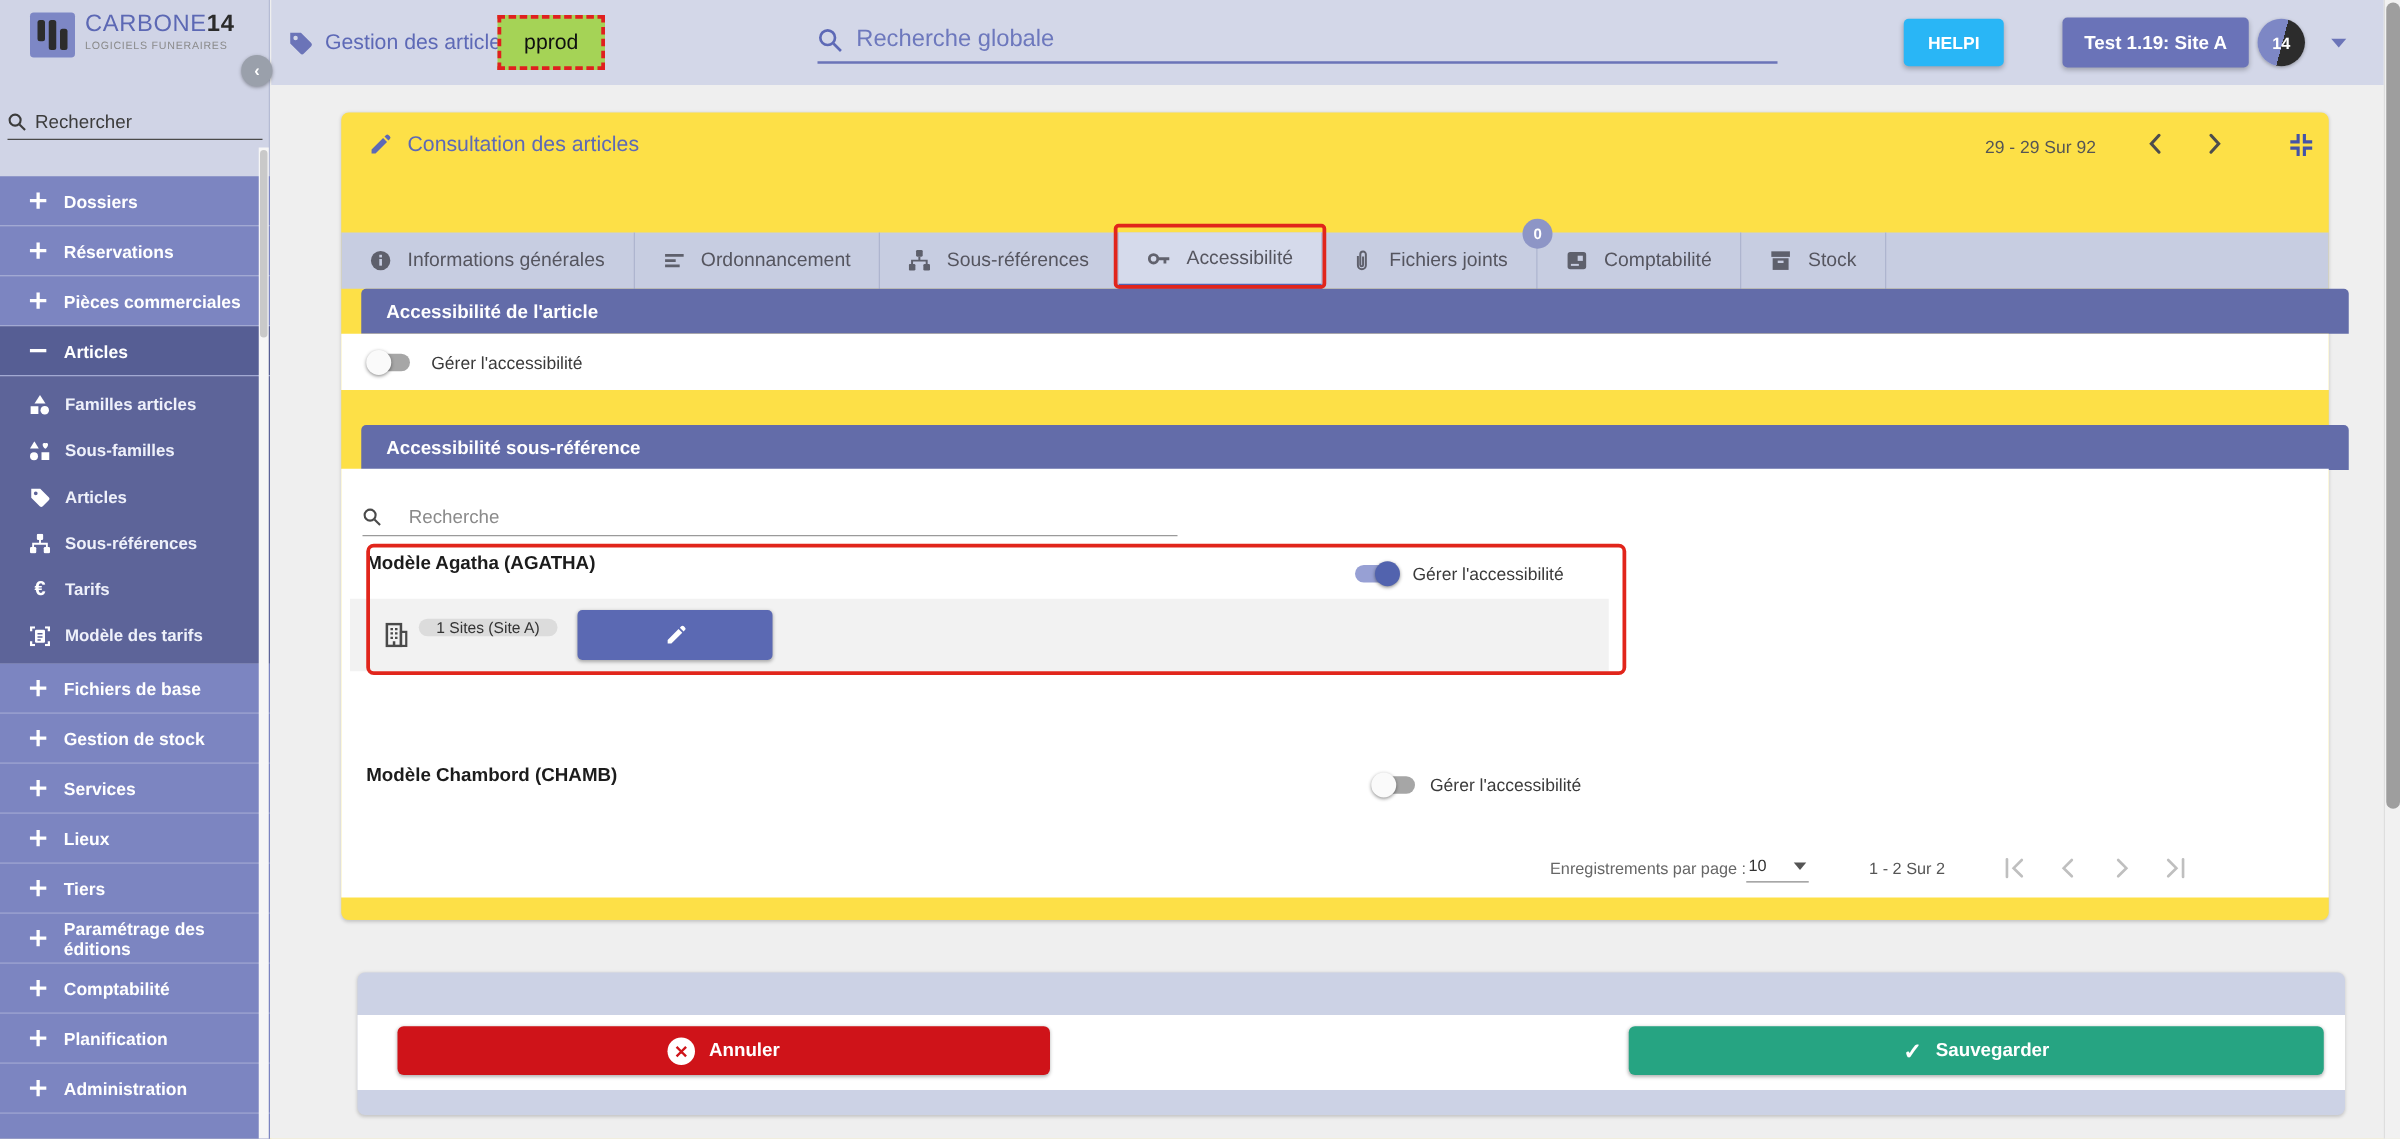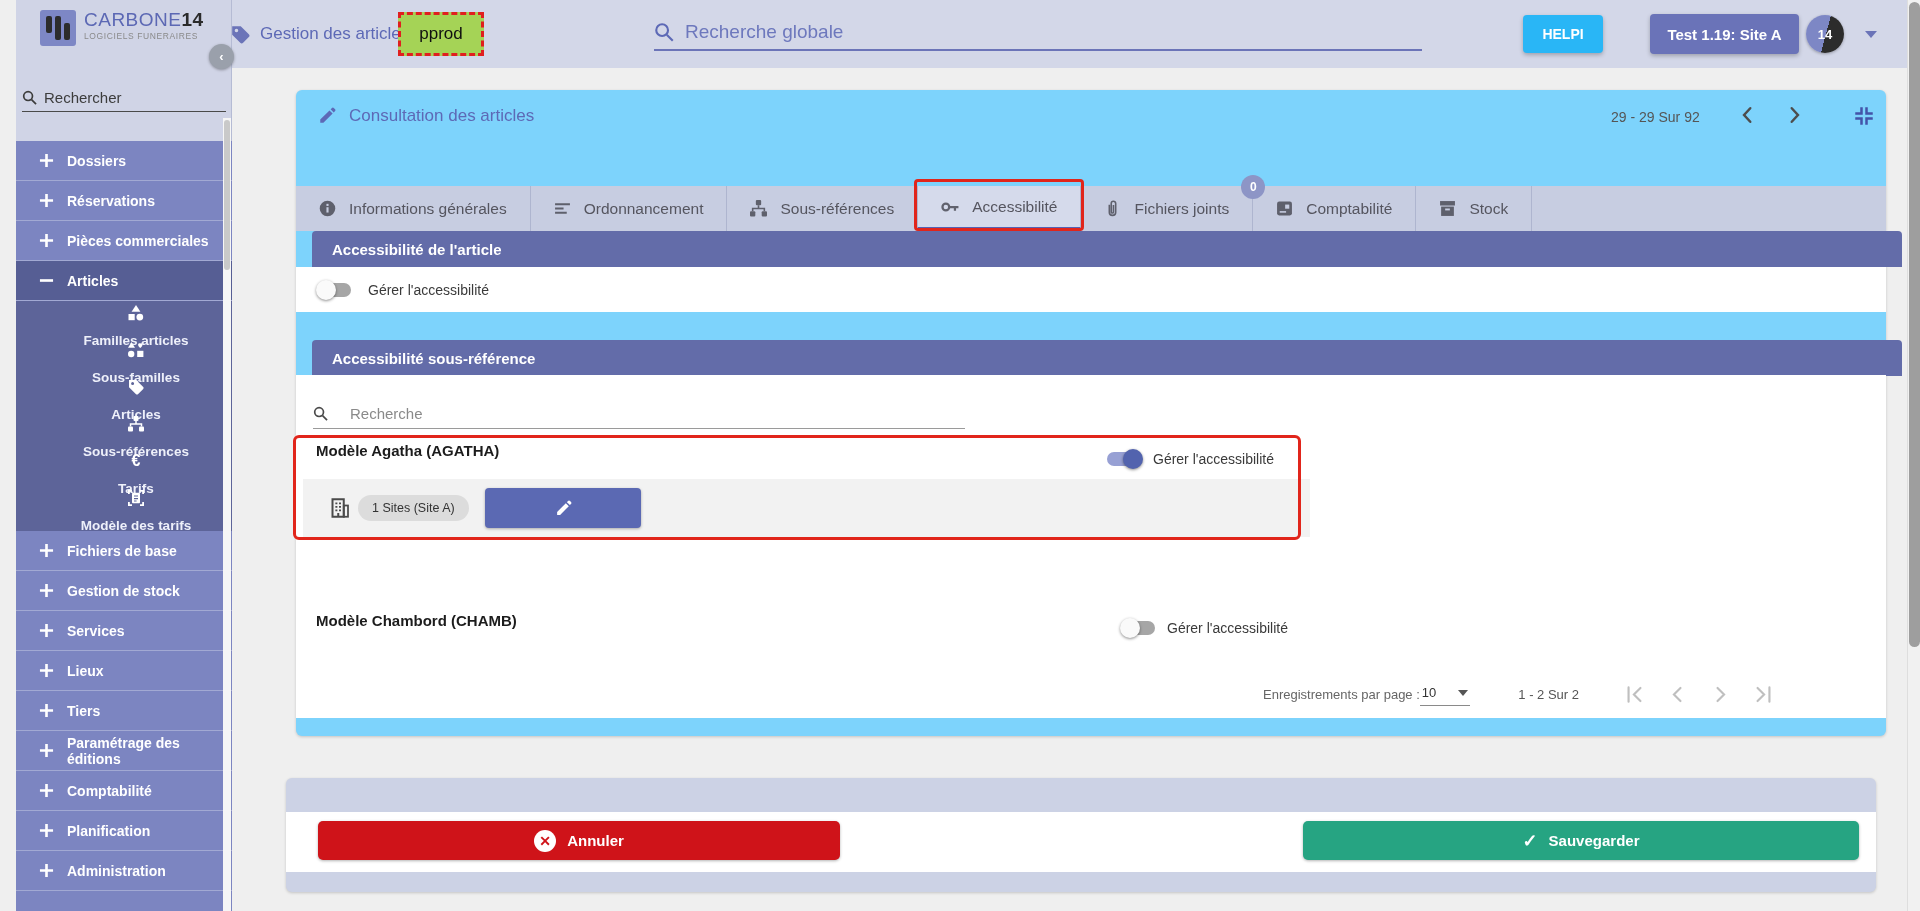--- a/index.html
+++ b/index.html
@@ -1,55 +1,55 @@
 <!DOCTYPE html>
 <html><head>
 <meta charset="utf-8">
 <style>
   * { margin:0; padding:0; box-sizing:border-box; }
   html,body { width:1920px; height:911px; overflow:hidden; }
   body { font-family:"Liberation Sans", sans-serif; background:#efefef; position:relative; }
   svg { display:block; }
 
   
-  .sidebar { position:absolute; left:16px; top:0; width:216px; height:911px; background:#d0d4e6; border-right:1px solid #b5bbd4; z-index:4; }
+  .sidebar { position:absolute; left:0; top:0; width:216px; height:911px; background:#d0d4e6; border-right:1px solid #b5bbd4; z-index:4; }
   .logo { position:absolute; top:10px; left:24px; display:flex; gap:8px; align-items:flex-start; cursor:pointer; }
   .logo-mark { width:36px; height:36px; background:#7d87c5; border-radius:3px; position:relative; overflow:hidden; }
   .logo-mark i { position:absolute; background:#2c2c2c; border-radius:2px; }
   .logo-mark i:nth-child(1){ left:6px; top:6px; width:6px; height:17px; }
   .logo-mark i:nth-child(2){ left:15px; top:6px; width:6px; height:24px; }
   .logo-mark i:nth-child(3){ left:24px; top:13px; width:6px; height:17px; }
   .logo-title { font-size:19px; color:#5c68b4; letter-spacing:.5px; line-height:20px; }
   .logo-title b { color:#2b2b2b; }
   .logo-sub { font-size:8.5px; color:#8a8a8a; letter-spacing:.6px; margin-top:1px; }
   .collapse-btn { position:absolute; left:193px; top:44px; width:25px; height:25px; border-radius:50%; background:#9aa0ab; color:#fff; border:none; font-size:13px; font-weight:bold; display:flex; align-items:center; justify-content:center; box-shadow:0 1px 3px rgba(0,0,0,.35); cursor:pointer; z-index:6; }
   .side-search { position:absolute; top:84px; left:6px; width:204px; height:28px; display:flex; align-items:center; gap:7px; border-bottom:1px solid #4a4a4a; color:#3c3c3c; font-size:15px; cursor:text; }
   .menu { position:absolute; top:141px; left:0; width:216px; }
   .menu-item { height:40px; display:flex; align-items:center; gap:13px; padding-left:22px; background:#7c85c1; border-bottom:1px solid #a2a9d3; color:#fff; font-weight:bold; font-size:14px; cursor:pointer; }
   .menu-item.active { background:#565e94; }
   .mi-ic { width:16px; display:flex; justify-content:center; flex:0 0 16px; }
   .submenu { background:#5d6499; padding:4px 0; }
-  .sub-item { height:37px; display:flex; align-items:center; gap:12px; padding-left:24px; color:#eef0fa; font-weight:bold; font-size:13.5px; cursor:pointer;flex-direction:column; }
+  .sub-item { height:37px; display:flex; align-items:center; gap:12px; padding-left:24px; color:#eef0fa; font-weight:bold; font-size:13.5px; cursor:pointer; }
   .menu-foot { height:24px; background:#7c85c1; }
   .side-scrollbar { position:absolute; right:0; top:118px; bottom:0; width:8px; background:#f6f6f6; cursor:pointer; }
   .side-thumb { margin:2px 1px 0; height:150px; width:6px; background:#c9c9c9; border-radius:3px; }
 
   
   .topbar { position:absolute; left:217px; top:0; right:0; height:68px; background:#d3d7e8; z-index:3; }
   .crumb { position:absolute; left:14px; top:0; height:68px; display:flex; align-items:center; gap:10px; color:#5d69b6; font-size:17px; cursor:pointer; }
   .env-badge { position:absolute; left:181px; top:12px; width:86px; height:44px; background:#a5d356; border:3px dashed #e01f1f; color:#101010; font-weight:normal; font-size:17px; display:flex; align-items:center; justify-content:center; }
   .gsearch { position:absolute; left:437px; top:15px; width:768px; height:36px; border-bottom:2px solid #6b74b8; display:flex; align-items:center; gap:11px; color:#6d78bd; font-size:19px; cursor:text; }
   .helpi-btn { position:absolute; left:1306px; top:15px; width:80px; height:38px; background:#29b6f6; border:none; border-radius:4px; color:#fff; font-weight:bold; font-size:14px; box-shadow:0 2px 4px rgba(0,0,0,.25); cursor:pointer; font-family:inherit; }
   .site-btn { position:absolute; left:1433px; top:14px; width:149px; height:40px; background:#6a73b8; border:none; border-radius:4px; color:#fff; font-weight:bold; font-size:15px; box-shadow:0 2px 4px rgba(0,0,0,.25); cursor:pointer; font-family:inherit; }
   .avatar { position:absolute; left:1589px; top:15px; width:38px; height:38px; border-radius:50%; background:linear-gradient(105deg,#7d87c5 0 52%,#2c2c2c 52% 100%); display:flex; align-items:center; justify-content:center; color:#fff; font-weight:bold; font-size:13px; cursor:pointer; box-shadow:0 1px 3px rgba(0,0,0,.3); }
   .user-caret { position:absolute; left:1648px; top:31px; width:0; height:0; border-left:6px solid transparent; border-right:6px solid transparent; border-top:7px solid #6b74b8; cursor:pointer; }
 
   
   .content { position:absolute; left:217px; top:68px; right:0; bottom:0; background:#efefef; }
-  .card { position:absolute; left:79px; top:22px; width:1590px; height:646px; background:#7dd3fc; border-radius:6px; box-shadow:0 1px 3px rgba(0,0,0,.18); }
+  .card { position:absolute; left:56px; top:22px; width:1590px; height:646px; background:#fde047; border-radius:6px; box-shadow:0 1px 3px rgba(0,0,0,.18); }
   .card-title-row { position:absolute; top:0; left:0; width:100%; height:52px; }
   .page-title { position:absolute; left:22px; top:0; height:52px; display:flex; align-items:center; gap:13px; color:#5d69b6; font-size:17px; }
   .rec-range { position:absolute; left:1315px; top:19px; color:#555; font-size:14px; }
   .tr-chev { position:absolute; top:16px; color:#4d4d4d; cursor:pointer; }
   .tr-chev.l { left:1443px; } .tr-chev.r { left:1489px; }
   .compress { position:absolute; left:1558px; top:16px; color:#4353a8; cursor:pointer; }
 
   
   .tabbar { position:absolute; top:96px; left:0; width:100%; height:45px; background:#c7cde1; display:flex; font-size:15.5px; color:#55555f; }
   .tab { display:flex; align-items:center; gap:13px; padding:0 23px; border-right:1px solid #aeb5cf; position:relative; cursor:pointer; white-space:nowrap; }
@@ -69,21 +69,21 @@
   .toggle.on .track { background:#97a0d4; }
   .toggle.on .thumb { left:17px; background:#5263ae; }
   .toggle-label { font-size:14px; color:#3a3a3a; }
 
   .sub-search { position:absolute; top:24px; left:17px; width:652px; height:30px; border-bottom:1px solid #9a9a9a; display:flex; align-items:center; gap:22px; color:#8a8a8a; font-size:15px; cursor:text; }
   .row-name { font-weight:bold; font-size:15px; color:#1c1c1c; }
   .row-agatha { position:absolute; top:67px; left:20px; }
   .row-agatha-toggle { position:absolute; top:74px; left:810px; display:flex; align-items:center; gap:10px; }
   .gray-strip { position:absolute; top:104px; left:7px; width:1007px; height:58px; background:#f2f2f2; }
   .gs-building { position:absolute; left:27px; top:19px; color:#4a4a4a; }
-  .site-chip { position:absolute; left:55px; top:16px; height:26px; padding:0 14px; background:#dcdcdc; border-radius:13px; display:flex; align-items:center; font-size:12.5px; color:#333; cursor:default; }
+  .site-chip { position:absolute; left:55px; top:16px; height:14px; padding:0 14px; background:#dcdcdc; border-radius:13px; display:flex; align-items:center; font-size:12.5px; color:#333; cursor:default; }
   .edit-btn { position:absolute; left:182px; top:9px; width:156px; height:40px; background:#5b69b3; border:none; border-radius:4px; display:flex; align-items:center; justify-content:center; color:#fff; cursor:pointer; box-shadow:0 1px 3px rgba(0,0,0,.3); }
   .row-chambord { position:absolute; top:237px; left:20px; }
   .row-chambord-toggle { position:absolute; top:243px; left:824px; display:flex; align-items:center; gap:10px; }
 
   .paginator { position:absolute; top:308px; right:113px; display:flex; align-items:center; color:#666; font-size:13px; }
   .pp-select { display:flex; align-items:center; gap:22px; border-bottom:1px solid #8a8a8a; padding:2px 2px 5px; cursor:pointer; color:#333; }
   .pp-caret { width:0; height:0; border-left:5px solid transparent; border-right:5px solid transparent; border-top:6px solid #555; }
   .pg-range { margin:0 0 0 48px; color:#555; }
   .pg-nav { display:flex; align-items:center; gap:24px; margin-left:46px; color:#bfbfbf; }
   .pg-nav span { cursor:pointer; display:flex; }

